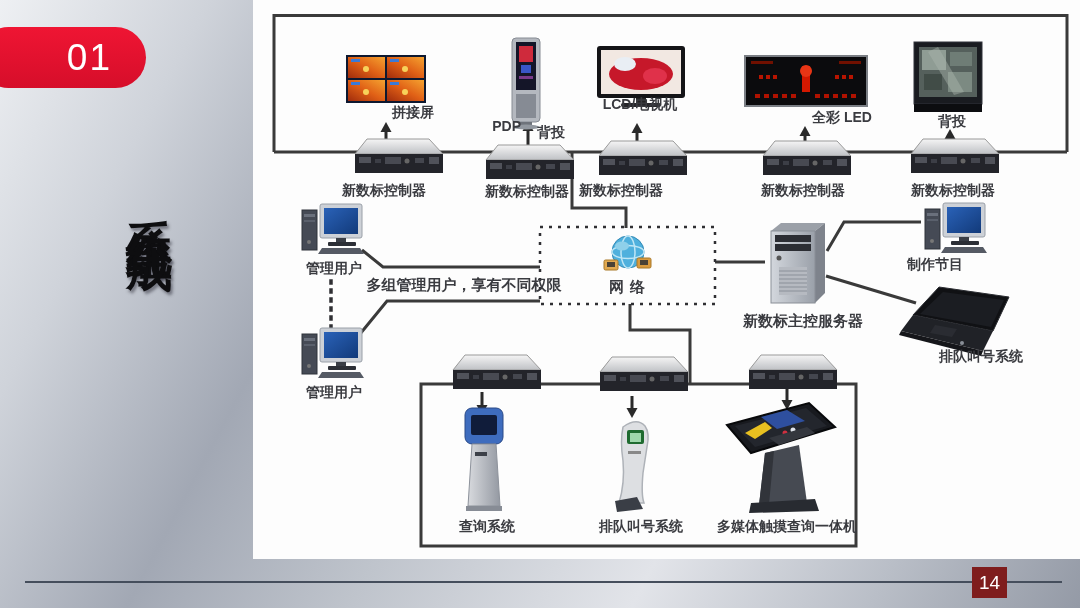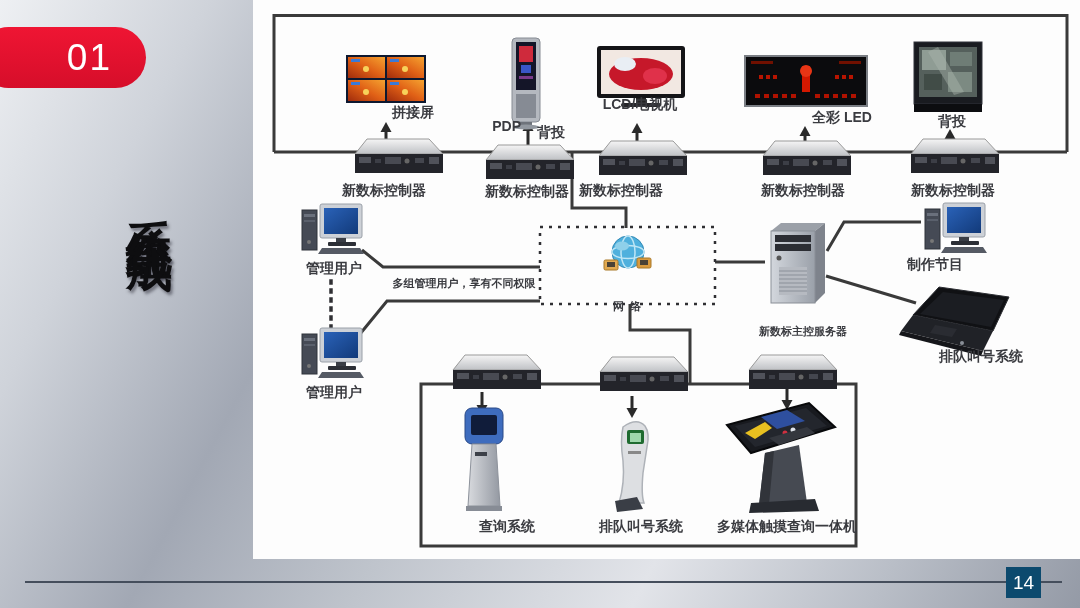--- a/index.html
+++ b/index.html
@@ -16,28 +16,28 @@
     display:flex;align-items:center;justify-content:flex-end;padding-right:34px;box-sizing:border-box;
   }
   .vtitle{
     position:absolute;left:116px;top:182px;width:68px;height:240px;
     writing-mode:vertical-rl;text-orientation:upright;
     font-size:46px;font-weight:700;color:#0e0e10;letter-spacing:9px;line-height:68px;
     text-shadow:2px 3px 3px rgba(45,45,58,.5);
   }
   .footer-line{position:absolute;left:25px;top:581px;width:1037px;height:2px;background:#454e5c;}
   .page-box{
-    position:absolute;left:1006px;top:567px;width:35px;height:31px;background:#0c4a6e;
+    position:absolute;left:972px;top:567px;width:35px;height:31px;background:#7f1d1d;
     color:#fff;font-size:19px;display:flex;align-items:center;justify-content:center;
   }
   svg.diagram{position:absolute;left:0;top:0;}
   .lbl{position:absolute;font-size:14px;font-weight:600;color:#3a3b40;white-space:nowrap;transform:translateX(-50%);}
-  .lbl-lg{font-size:11px;}
+  .lbl-lg{font-size:15px;}
   .raw{transform:none;}
-  .net-lbl{letter-spacing:6px;margin-top:21px;}
+  .net-lbl{letter-spacing:6px;}
 </style>
 </head>
 <body>
 
 <div class="panel"></div>
 
 <svg class="diagram" width="1080" height="608" viewBox="0 0 1080 608">
   <defs>
     <linearGradient id="gTop" x1="0" y1="0" x2="0" y2="1">
       <stop offset="0" stop-color="#f5f5f5"></stop>
@@ -314,24 +314,24 @@
 <div class="lbl" style="left:384px;top:182px;">新数标控制器</div>
 <div class="lbl" style="left:527px;top:183px;">新数标控制器</div>
 <div class="lbl" style="left:621px;top:182px;">新数标控制器</div>
 <div class="lbl" style="left:803px;top:182px;">新数标控制器</div>
 <div class="lbl" style="left:953px;top:182px;">新数标控制器</div>
 
 <div class="lbl" style="left:334px;top:260px;">管理用户</div>
 <div class="lbl" style="left:334px;top:384px;">管理用户</div>
 <div class="lbl lbl-lg" style="left:464px;top:276px;">多组管理用户，享有不同权限</div>
 <div class="lbl lbl-lg net-lbl" style="left:630px;top:278px;">网络</div>
-<div class="lbl lbl-lg" style="left:803px;top:324px;">新数标主控服务器</div>
+<div class="lbl lbl-lg" style="left:803px;top:312px;">新数标主控服务器</div>
 <div class="lbl" style="left:935px;top:256px;">制作节目</div>
 <div class="lbl" style="left:981px;top:348px;">排队叫号系统</div>
 
-<div class="lbl" style="left:487px;top:518px;margin-left:20px;">查询系统</div>
+<div class="lbl" style="left:487px;top:518px;">查询系统</div>
 <div class="lbl" style="left:641px;top:518px;text-align:right;">排队叫号系统</div>
 <div class="lbl" style="left:787px;top:518px;text-align:center;">多媒体触摸查询一体机</div>
 
 <div class="badge">01</div>
 <div class="vtitle">系统组成</div>
 <div class="footer-line"></div>
 <div class="page-box">14</div>
 
 </body></html>

